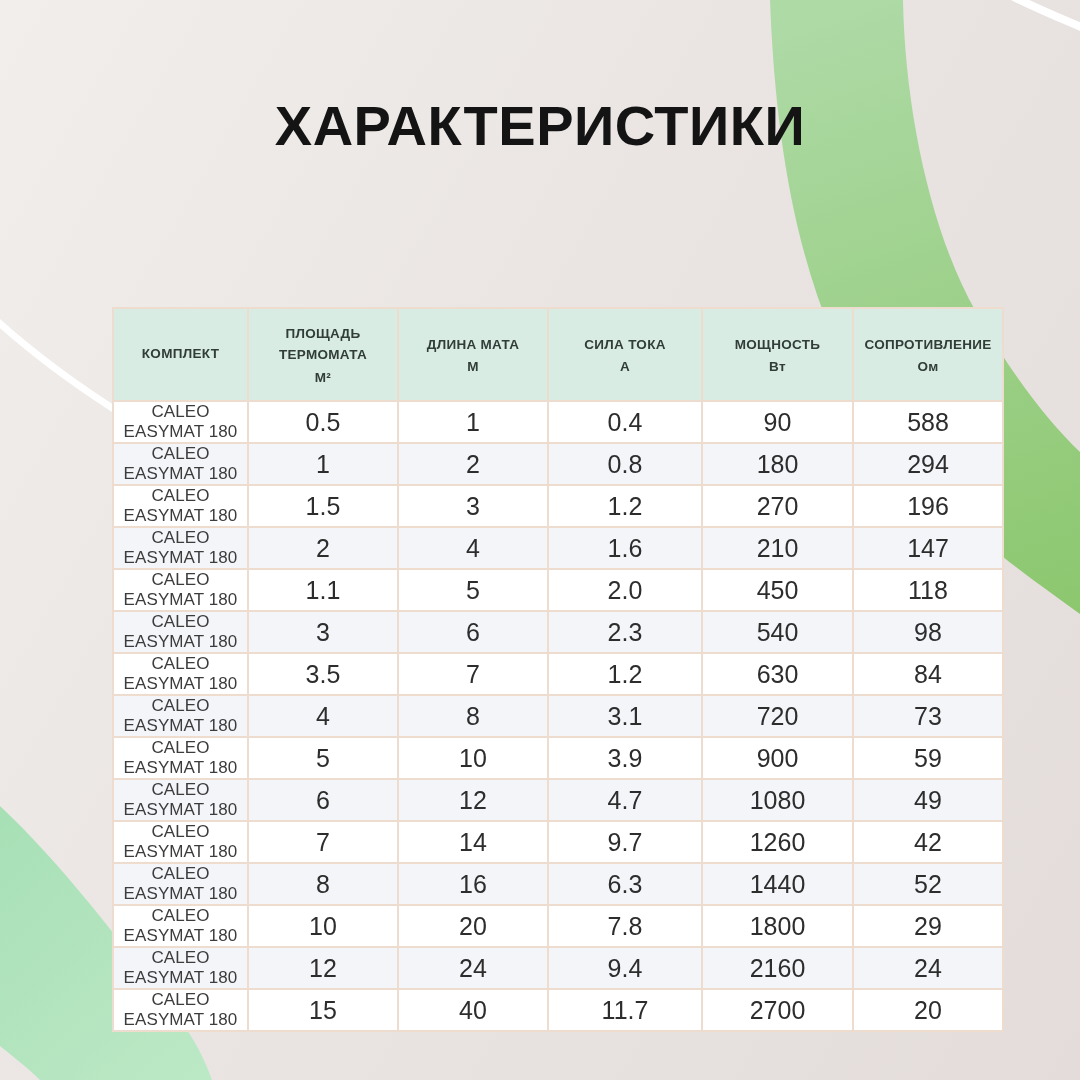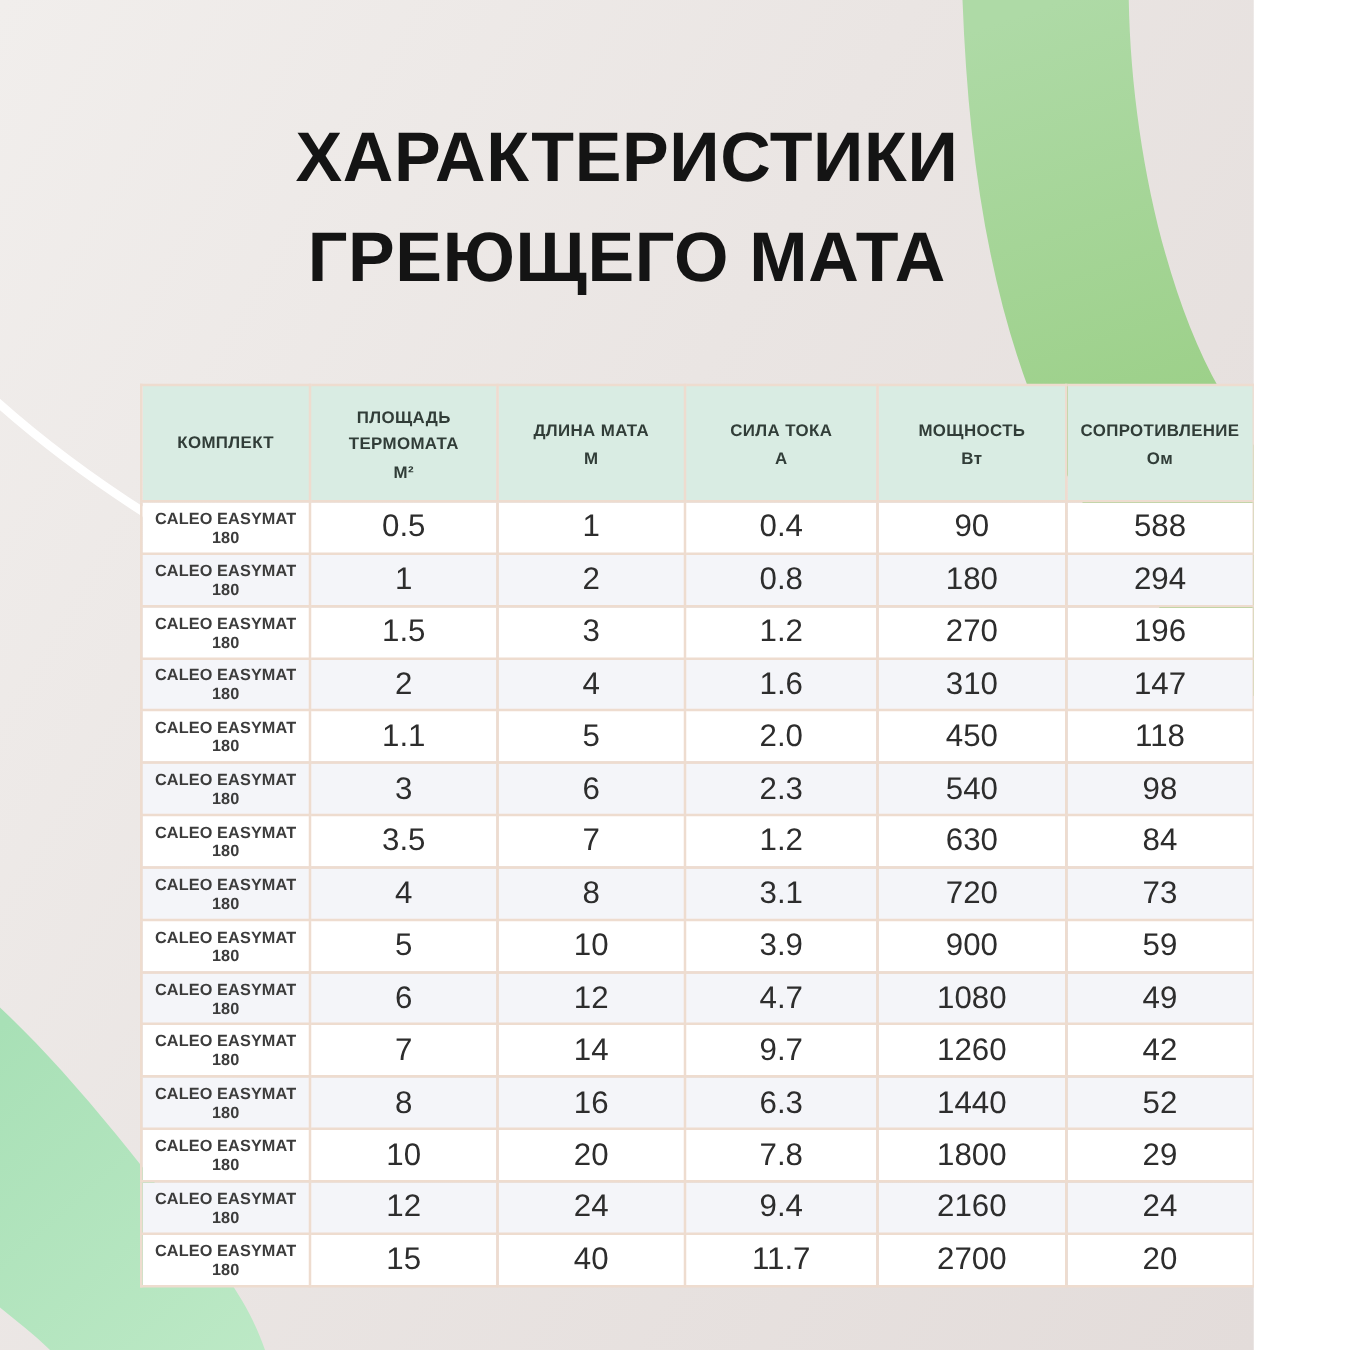--- a/index.html
+++ b/index.html
@@ -1,17 +1,17 @@
 <!DOCTYPE html>
 <html><head>
 <meta charset="utf-8">
 <style>
   html,body{margin:0;padding:0;}
   .canvas{
-    position:relative;width:1003px;height:1080px;overflow:hidden;
+    position:relative;width:1080px;height:1080px;overflow:hidden;
     background:linear-gradient(120deg,#f1eeec 0%,#eae5e3 45%,#e3dcda 100%);
     font-family:"Liberation Sans",sans-serif;
   }
   .bg-svg{position:absolute;left:0;top:0;z-index:0;}
   .title{
     position:absolute;top:86px;left:0;width:100%;z-index:1;
     text-align:center;font-weight:800;font-size:56px;line-height:1.42;
     letter-spacing:0.5px;color:#141414;
   }
   .spec-table{
@@ -21,21 +21,21 @@
   .spec-table th,.spec-table td{
     border:2px solid #eedccf;text-align:center;vertical-align:middle;
     padding:0;overflow:hidden;
   }
   .spec-table thead tr{height:93px;}
   .spec-table th{background:#d9ece3;color:#313d38;}
   .th-label{font-size:13.5px;font-weight:bold;line-height:1.55;letter-spacing:0.3px;}
   .th-unit{font-size:13.5px;font-weight:bold;margin-top:4px;letter-spacing:0.3px;}
   .spec-table tbody tr{height:41.85px;background:#ffffff;}
   .spec-table tbody tr.alt{background:#f4f5f9;}
-  .spec-table td.kit{font-size:13px;font-weight:700;color:#3c3c3c;letter-spacing:0.1px;}
+  .spec-table td.kit{font-size:17px;font-weight:400;color:#3c3c3c;letter-spacing:0.1px;}
   .spec-table td.num{font-size:25px;font-weight:500;color:#2d2d2d;}
 </style>
 </head>
 <body>
 
 <div class="canvas">
 
   <svg class="bg-svg" width="1080" height="1080" viewBox="0 0 1080 1080">
     <defs>
       <linearGradient id="gradGreen" gradientUnits="userSpaceOnUse" x1="850" y1="0" x2="1060" y2="620">
@@ -63,21 +63,20 @@
              C 28 1068 12 1056 0 1046
              Z" fill="url(#gradMint)"></path>
 
     <path d="M -15 310 C 30 352 75 385 128 418" fill="none" stroke="#ffffff" stroke-width="7" stroke-linecap="round"></path>
 
     <path d="M 1008 -6 C 1035 8 1060 18 1088 30" fill="none" stroke="#ffffff" stroke-width="8" stroke-linecap="round"></path>
   </svg>
 
   <div class="title">
     <div>ХАРАКТЕРИСТИКИ</div>
-    <div>ГРЕЮЩЕГО МАТА</div>
   </div>
 
   <table class="spec-table">
     <colgroup>
       <col style="width:135px">
         <col style="width:150px">
         <col style="width:150px">
       <col style="width:154px">
         <col style="width:151px">
         <col style="width:150px">
@@ -132,21 +131,21 @@
           <td class="num">3</td>
           <td class="num">1.2</td>
           <td class="num">270</td>
           <td class="num">196</td>
         </tr>
         <tr class="alt">
           <td class="kit">CALEO EASYMAT 180</td>
           <td class="num">2</td>
           <td class="num">4</td>
           <td class="num">1.6</td>
-          <td class="num">310</td>
+          <td class="num">210</td>
           <td class="num">147</td>
         </tr>
         <tr>
           <td class="kit">CALEO EASYMAT 180</td>
           <td class="num">1.1</td>
           <td class="num">5</td>
           <td class="num">2.0</td>
           <td class="num">450</td>
           <td class="num">118</td>
         </tr>

